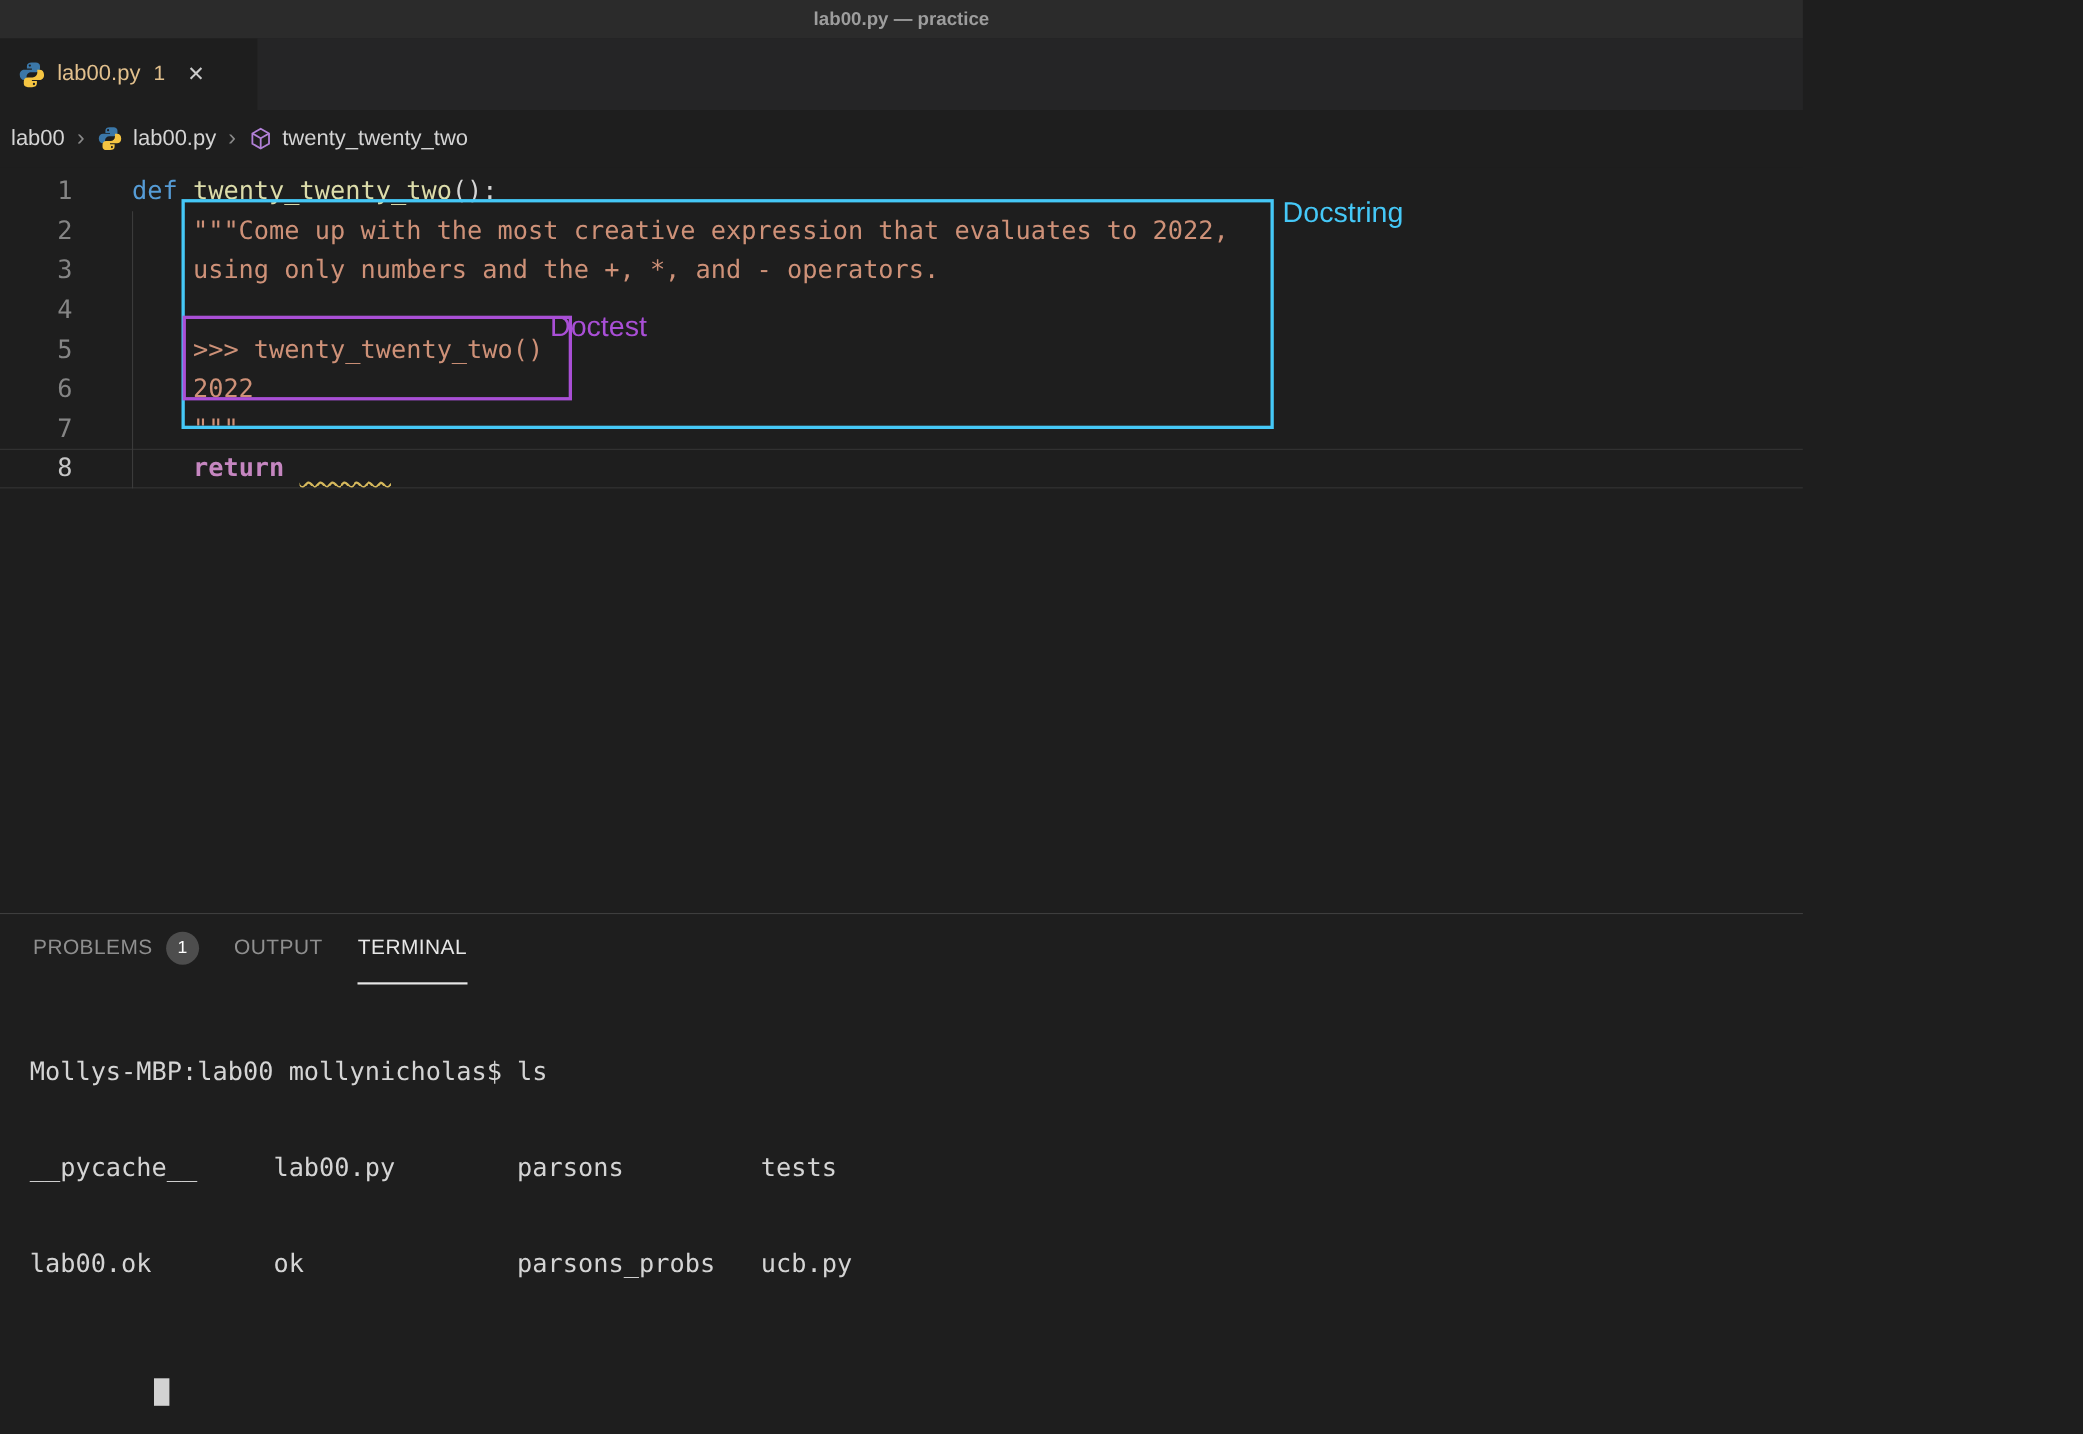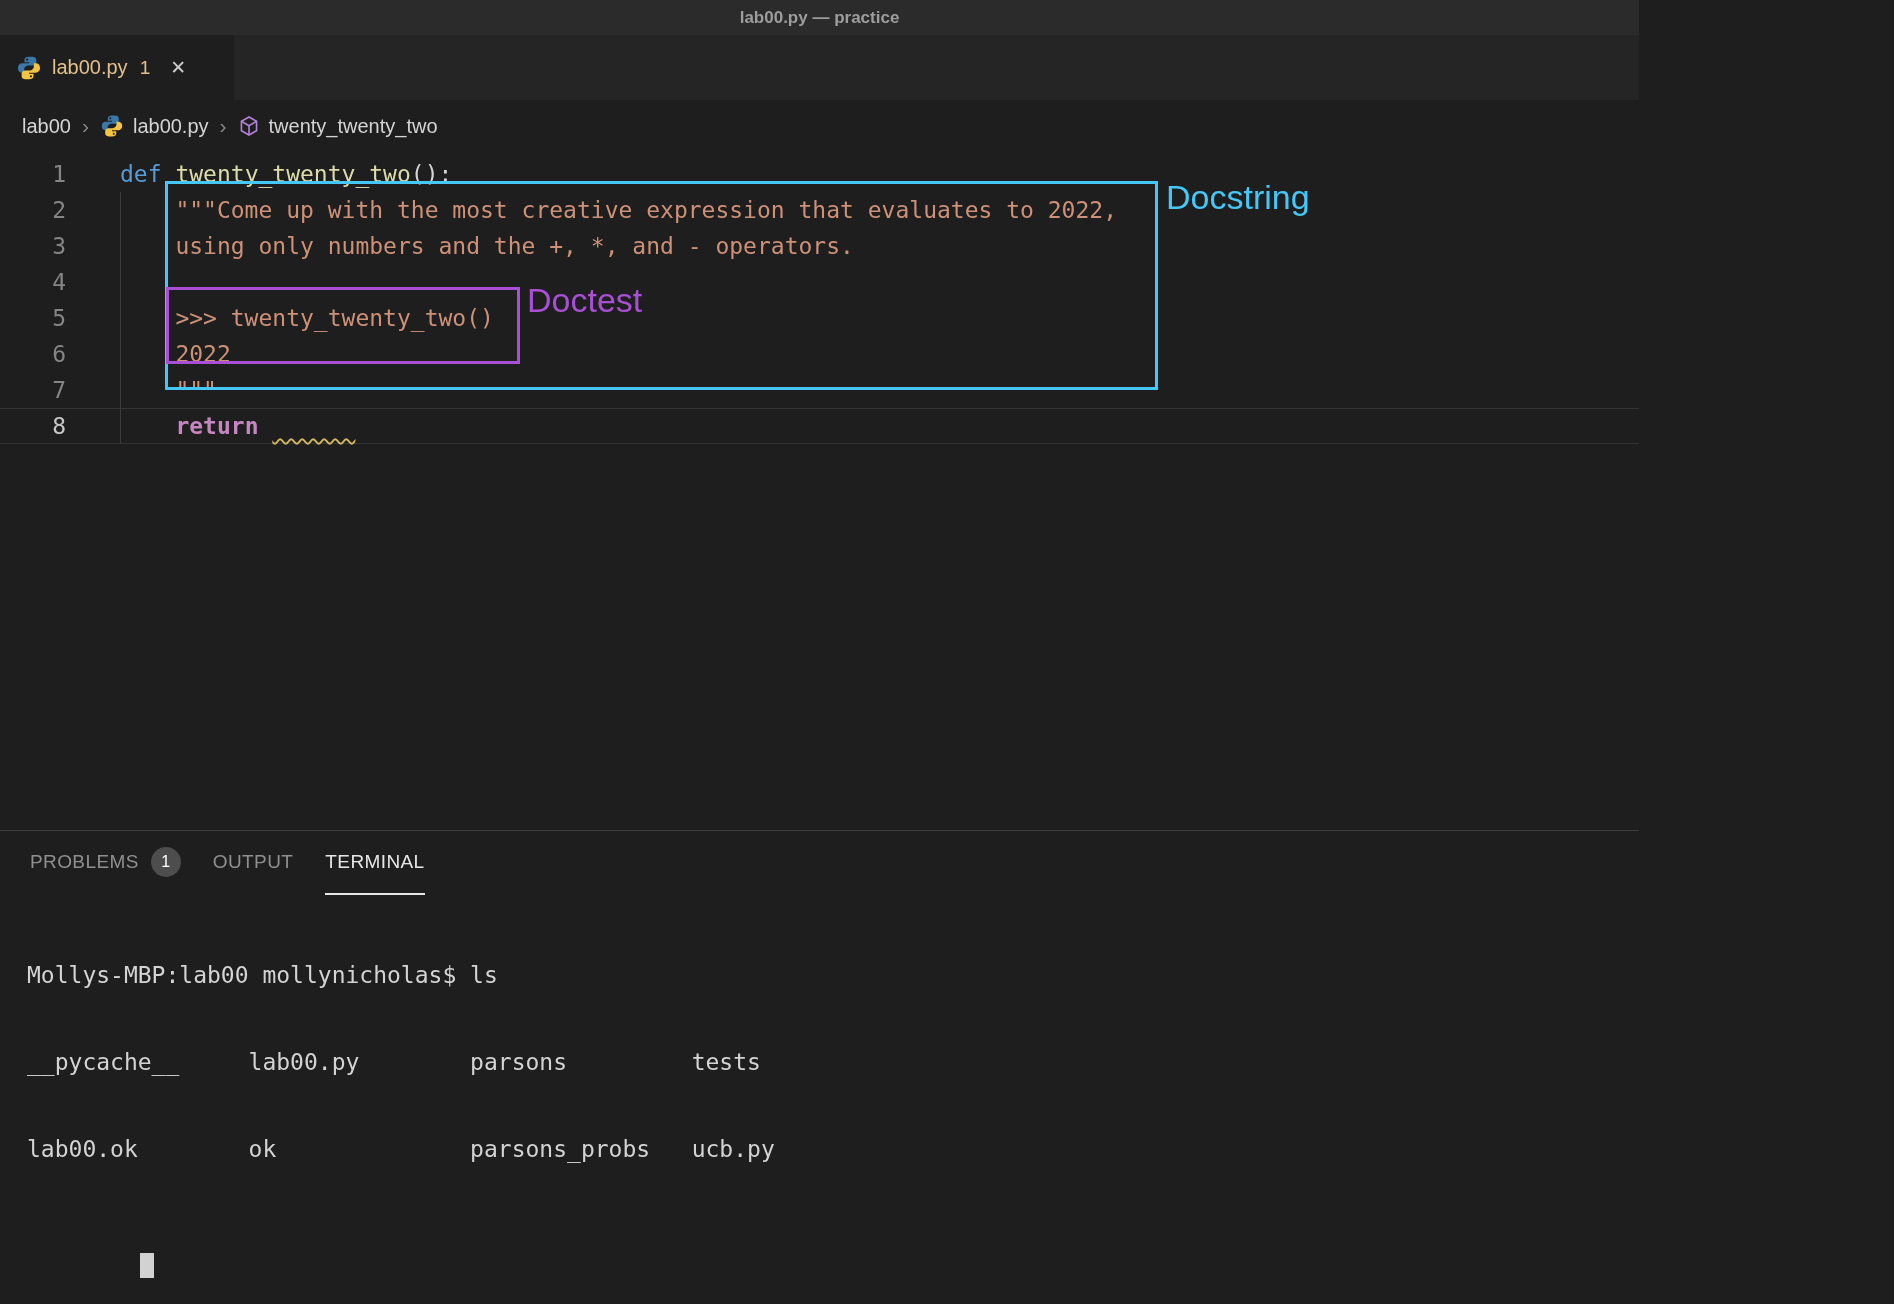--- a/index.html
+++ b/index.html
@@ -24,21 +24,21 @@
     width:234px; background:#1e1e1e; display:flex; align-items:center;
     padding:0 16px; gap:10px; cursor:pointer;
   }
   .tab-label { color:#e2c08d; font-size:20px; }
   .tab-dirty { color:#e2c08d; font-size:19px; margin-left:2px; }
   .tab-close { color:#cccccc; font-size:19px; margin-left:10px; }
 
   
   .breadcrumb {
     height:52px; flex:none; background:#1e1e1e;
-    display:flex; align-items:center; padding-left:22px; gap:9px;
+    display:flex; align-items:center; padding-left:10px; gap:9px;
     color:#d4d4d4; font-size:20px;
   }
   .bc-sep { color:#8a8a8a; font-size:21px; margin:0 2px; }
   .icon-wrap { display:flex; align-items:center; }
 
   
   .editor {
     position:relative; height:678px; flex:none; background:#1e1e1e;
     font-family:"DejaVu Sans Mono", monospace; font-size:23px;
     padding-top:4px; overflow:hidden;
@@ -61,23 +61,23 @@
     text-decoration-thickness:2px;
     text-decoration-skip-ink:none;
     text-underline-offset:4px;
   }
 
   .indent-guide { position:absolute; left:120px; top:40px; width:1px; height:252px; background:#3b3b3b; }
 
   .ann-box { position:absolute; pointer-events:none; }
   .docstring-box { left:165px; top:29px;  width:993px; height:209px; border:3px solid #45c8f7; }
   .doctest-box   { left:166px; top:135px; width:354px; height:77px;  border:3px solid #a94fd6; }
-  .ann-label { position:absolute; font-family:"Liberation Sans", sans-serif; font-size:34px; pointer-events:none;text-align:center; }
+  .ann-label { position:absolute; font-family:"Liberation Sans", sans-serif; font-size:26px; pointer-events:none;text-align:center; }
   .docstring-label { left:1166px; top:26px;  color:#45c8f7; }
-  .doctest-label   { left:527px;  top:129px; color:#a94fd6; }
+  .doctest-label   { left:500px;  top:129px; color:#a94fd6; }
 
   
   .panel { flex:1; background:#1e1e1e; border-top:1px solid #3e3e3e; display:flex; flex-direction:column; }
   .panel-tabs { display:flex; align-items:stretch; gap:32px; padding:0 30px; height:64px; flex:none; }
   .panel-tab {
     display:flex; align-items:center; gap:12px;
     color:#8f8f8f; font-size:19px; letter-spacing:0.4px;
     border-bottom:2px solid transparent; cursor:pointer;
   }
   .panel-tab.active { color:#e7e7e7; border-bottom-color:#e7e7e7; }

